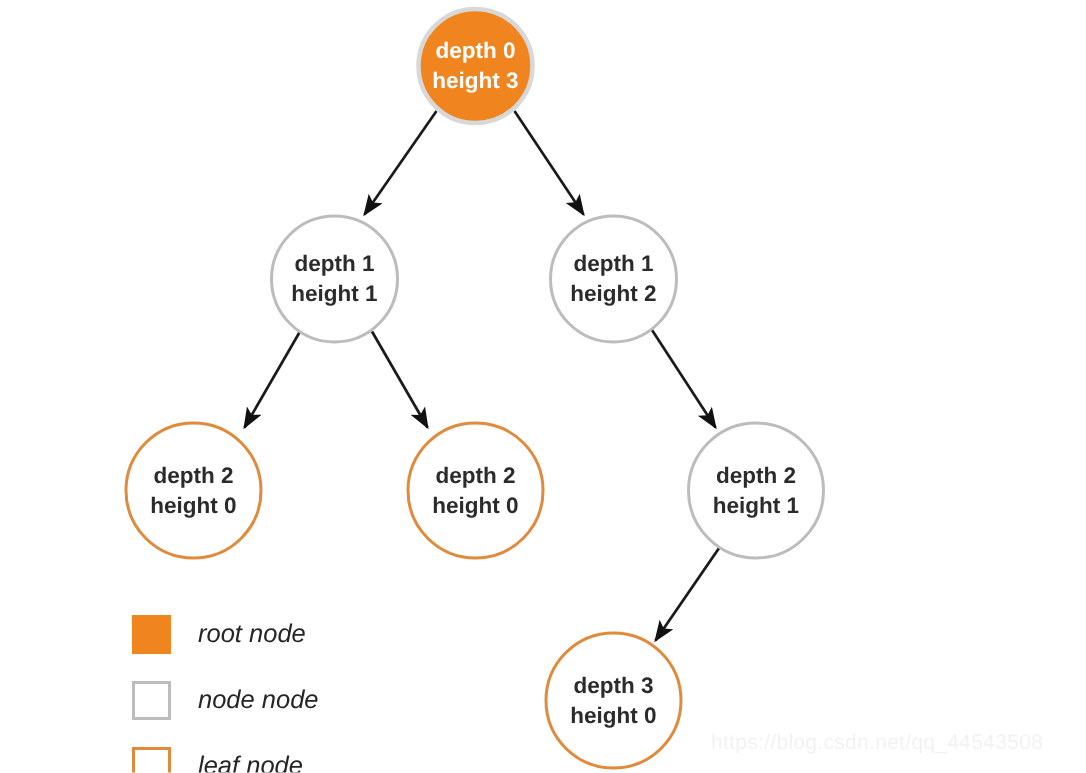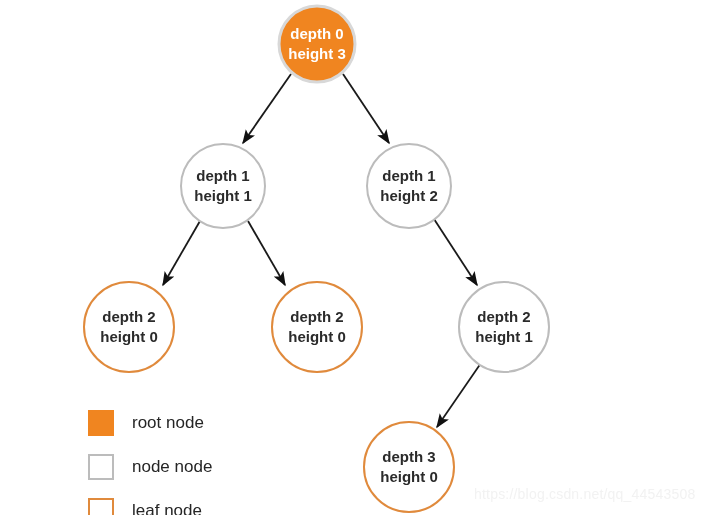--- a/index.html
+++ b/index.html
@@ -69,20 +69,21 @@
   .legend-swatch.leaf {
     background: #ffffff;
     border: 2px solid #E08A3C;
   }
   .legend-text {
     margin-left: 18px;
     font-size: 17px;
     color: #252525;
     font-family: "Liberation Sans", "DejaVu Sans", sans-serif;
     white-space: nowrap;
+    font-style: italic;
   }
   .watermark {
     position: absolute;
     left: 474px;
     top: 486px;
     font-size: 14px;
     color: #F2F2F2;
     font-family: "Liberation Sans", "DejaVu Sans", sans-serif;
     white-space: nowrap;
     letter-spacing: 0.2px;

